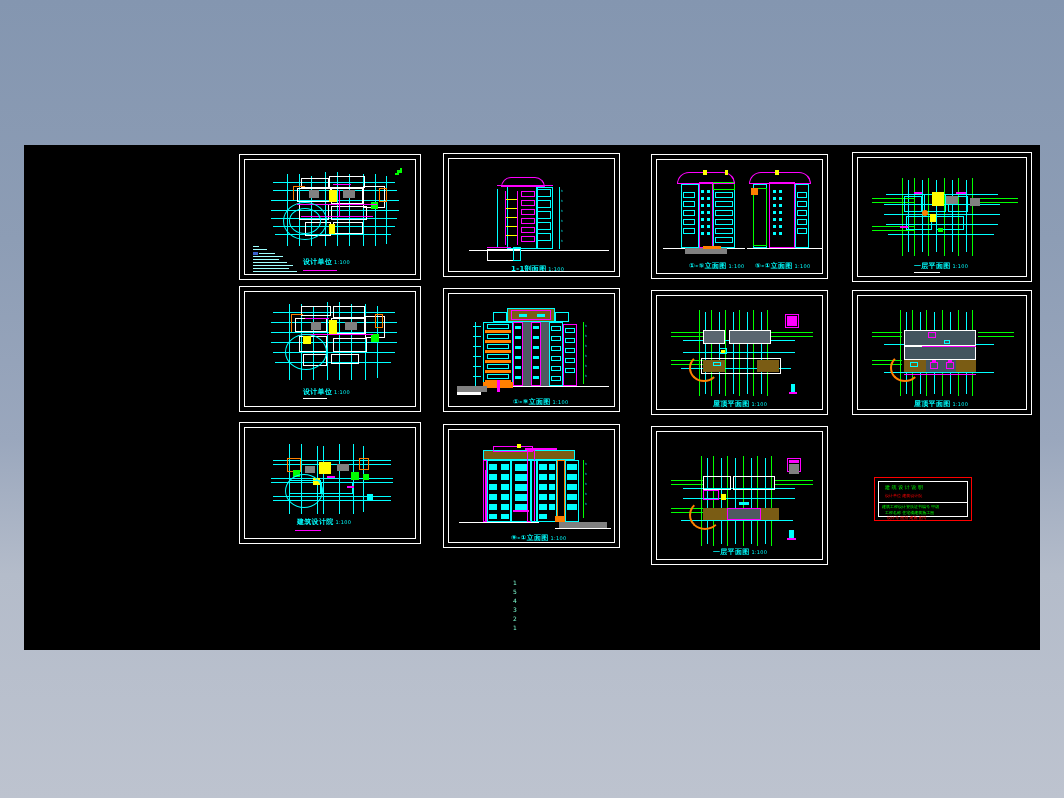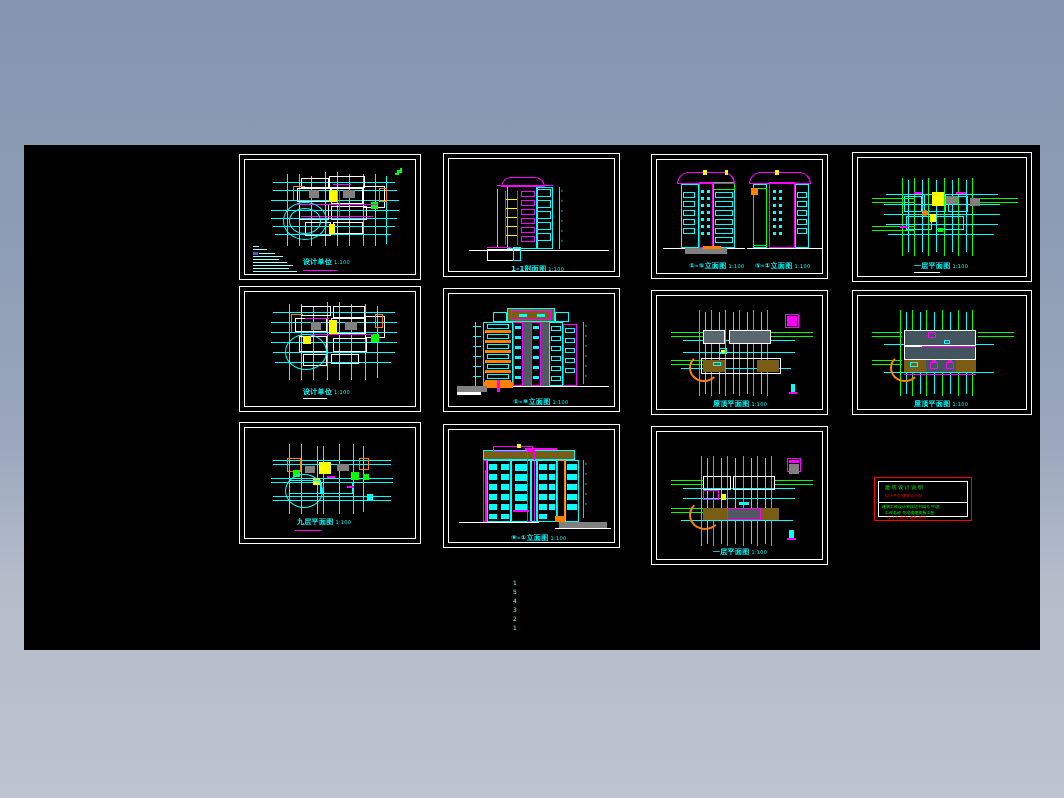--- a/index.html
+++ b/index.html
@@ -587,21 +587,21 @@
           <div class="bx gr" style="left:48px;top:42px;width:7px;height:7px;"></div>
           <div class="bx gr" style="left:106px;top:44px;width:8px;height:8px;"></div>
           <div class="bx gr" style="left:118px;top:46px;width:6px;height:6px;"></div>
           <div class="bx cyb" style="left:44px;top:52px;width:32px;height:14px;"></div>
           <div class="bx cyb" style="left:76px;top:54px;width:32px;height:12px;"></div>
           <div class="bx mg" style="left:82px;top:48px;width:8px;height:2px;"></div>
           <div class="bx mg" style="left:102px;top:58px;width:7px;height:2px;"></div>
           <div class="ell" style="left:40px;top:46px;width:36px;height:32px;"></div>
           <div class="bx cy" style="left:122px;top:66px;width:6px;height:6px;"></div>
           <div class="cap" style="left:52px;top:92px;">
-            <span class="big">九层平面图</span>
+            <span class="big">建筑设计院</span>
             <span>1:100</span>
           </div>
           <div class="capline" style="left:50px;top:102px;width:26px;"></div>
         </div>
       </div>
     </div>
 
     <div class="panel" style="left:419px;top:279px;width:177px;height:124px;">
       <div class="inner">
         <div class="sheet">

